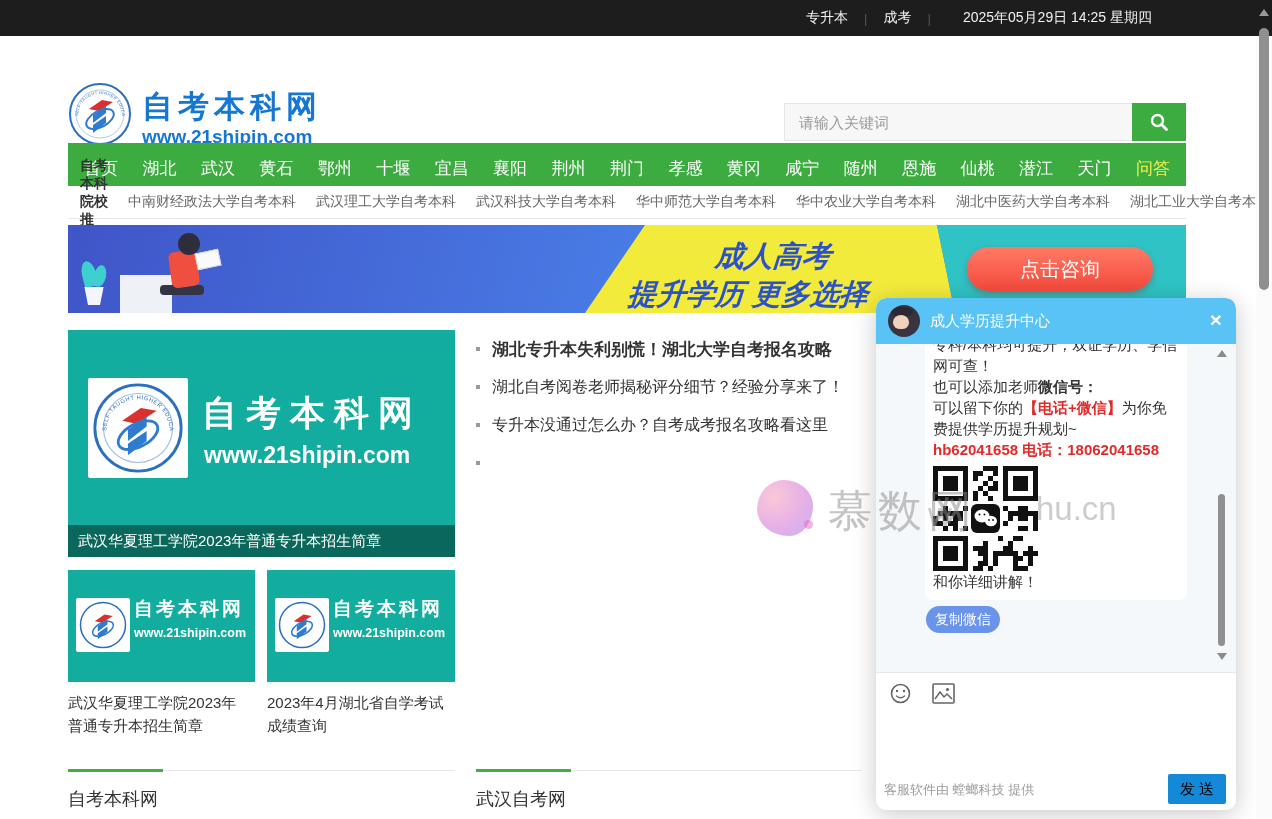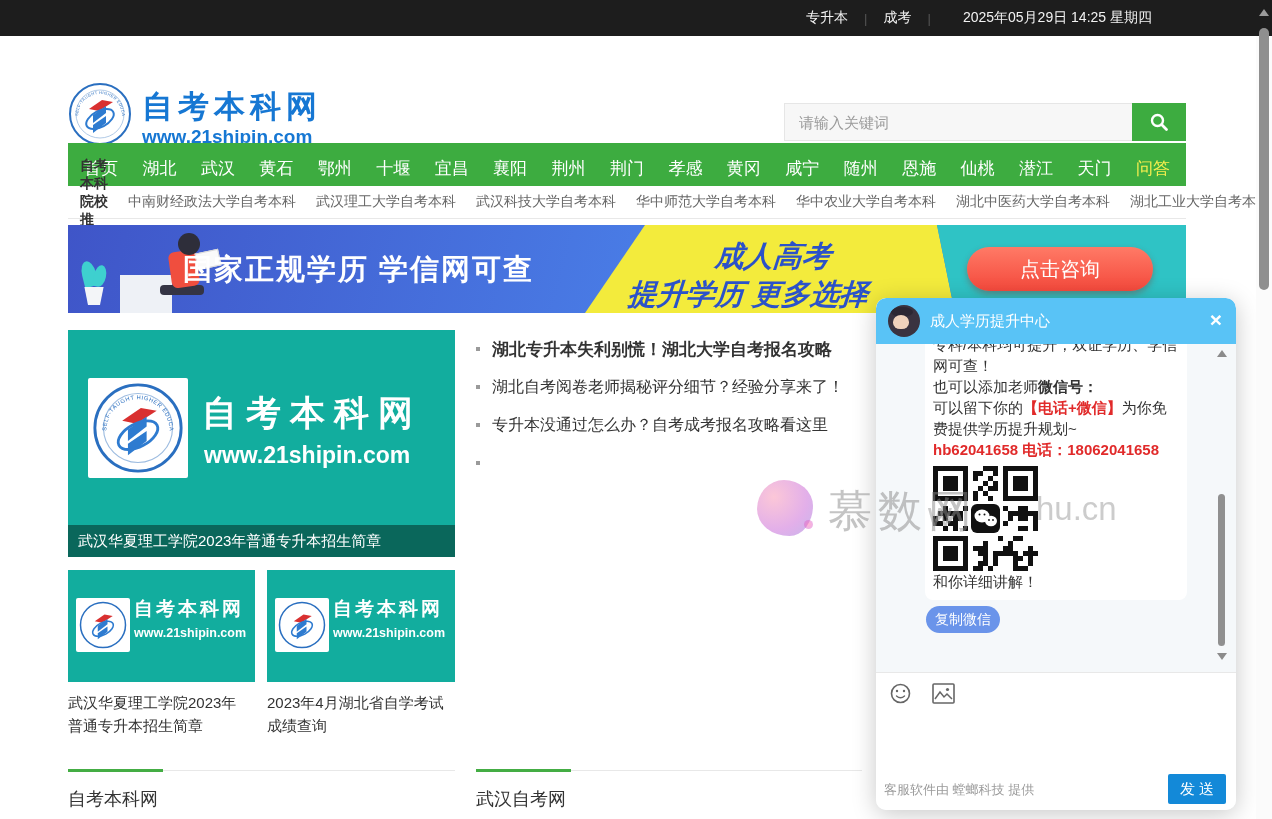--- a/index.html
+++ b/index.html
@@ -123,21 +123,21 @@
   .chat-scroll-up { position:absolute; left:341px; top:52px; width:0; height:0; cursor:pointer;
               border-left:5px solid transparent; border-right:5px solid transparent; border-bottom:7px solid #8b8b8b; }
   .chat-scroll-dn { position:absolute; left:341px; top:355px; width:0; height:0; cursor:pointer;
               border-left:5px solid transparent; border-right:5px solid transparent; border-top:7px solid #8b8b8b; }
   .chat-thumb { position:absolute; left:342px; top:196px; width:7px; height:152px; background:#909090;
               border-radius:4px; cursor:pointer; }
   .chat-input-area { position:absolute; left:0; top:374px; width:100%; height:138px; background:#fff;
               border-top:1px solid #e8e8e8; z-index:2; }
   .chat-foot { position:absolute; left:8px; top:108px; font-size:13px; color:#9b9b9b; }
   .send-btn { position:absolute; right:10px; top:101px; width:58px; height:30px; border:none;
-              background:#1389d8; color:#ffffff; font-size:15px; border-radius:2px; cursor:pointer; }
+              background:#1389d8; color:#000000; font-size:15px; border-radius:2px; cursor:pointer; }
   .icon-btn { position:absolute; cursor:pointer; }
 
   
   .watermark { z-index:30; opacity:.5; pointer-events:none; }
   .wm-blob { left:757px; top:480px; width:56px; height:56px;
              background:radial-gradient(circle at 30% 30%, #f88fb0, #c65fd4 60%, #8f6bd8);
              border-radius:48% 52% 42% 58% / 52% 46% 54% 48%; }
   .wm-dot { left:804px; top:520px; width:9px; height:9px; border-radius:50%;
             background:radial-gradient(#f6a, #c6d); }
   .wm-text { left:828px; top:482px; font-size:44px; color:#8a8a8a; letter-spacing:6px; }
@@ -229,21 +229,20 @@
   <div>
     <div class="abs ill-leaf" style="left:14px;top:36px;width:14px;height:26px;transform:rotate(-14deg)"></div>
     <div class="abs ill-leaf" style="left:26px;top:40px;width:12px;height:22px;transform:rotate(12deg)"></div>
     <div class="abs ill-pot" style="left:14px;top:62px;width:24px;height:18px"></div>
     <div class="abs ill-cube" style="left:52px;top:50px;width:52px;height:38px"></div>
     <div class="abs ill-legs" style="left:92px;top:60px;width:44px;height:10px"></div>
     <div class="abs ill-body" style="left:102px;top:26px;width:28px;height:36px;transform:rotate(-8deg)"></div>
     <div class="abs ill-hair" style="left:110px;top:8px;width:22px;height:22px"></div>
     <div class="abs ill-pad" style="left:128px;top:26px;width:24px;height:17px;transform:rotate(-12deg)"></div>
   </div>
-  <div class="btitle">国家正规学历 学信网可查</div>
   <div class="yl yl1">成人高考</div>
   <div class="yl yl2">提升学历 更多选择</div>
   <button class="cta-btn">点击咨询</button>
 </div>
 
 <div class="abs featured">
   <div class="img">
     <div class="logo-square" style="left:20px;top:48px;width:100px;height:100px">
       <svg width="92" height="92" viewBox="0 0 64 64">
         <circle cx="32" cy="32" r="30" fill="#fff" stroke="#2a6fc0" stroke-width="2"></circle>

